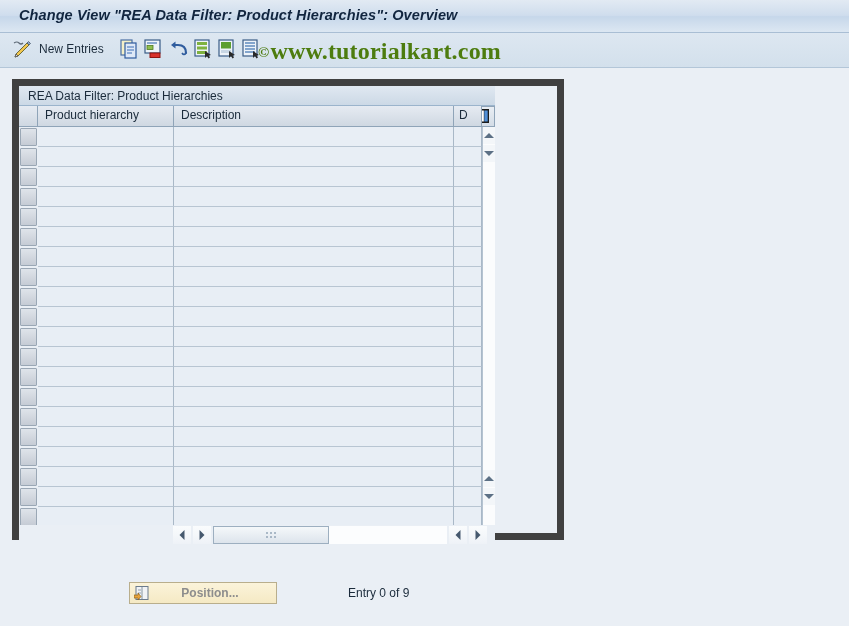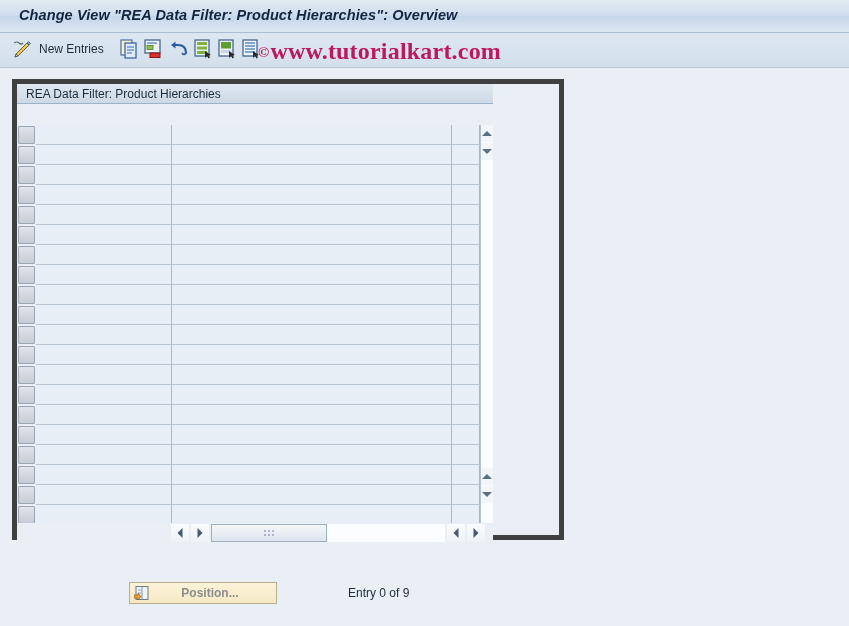--- a/index.html
+++ b/index.html
@@ -65,37 +65,37 @@
   #tb-selall  { left: 194px; width: 18px; }
   #tb-deselall{ left: 218px; width: 18px; }
   #tb-selblk  { left: 242px; width: 18px; }
 
   #watermark {
     position: absolute;
     left: 258px; top: 38px;
     font-family: "Liberation Serif", "DejaVu Serif", serif;
     font-size: 24px;
     font-weight: bold;
-    color: #be185d;
+    color: #4d7c0f;
     white-space: nowrap;
     user-select: none;
     letter-spacing: 0.2px;
   }
   #watermark .wm-c {
     font-size: 15px;
     vertical-align: 2px;
     margin-right: 1px;
   }
 
   
   #panel {
     position: absolute;
     left: 12px; top: 79px;
     width: 552px; height: 461px;
-    border: 5px solid #404040;
+    border: 7px solid #404040;
     background: #eaeff5;
     box-sizing: border-box;
   }
   #panel-caption {
     position: absolute;
     left: 0; top: 0;
     width: 476px; height: 20px;
     background: linear-gradient(to bottom, #e0e8f1 0%, #ccd9e6 100%);
     border-bottom: 1px solid #9bb4cc;
     box-sizing: border-box;
@@ -411,20 +411,36 @@
 <div id="watermark">
   <span class="wm-c">©</span><span>www.tutorialkart.com</span>
 </div>
 
 <div id="panel">
 
   <div id="panel-caption">
     <span class="cap-text">REA Data Filter: Product Hierarchies</span>
   </div>
 
+  <div id="grid-header">
+    <div class="hcell" id="hc-sel"></div>
+    <div class="hcell" id="hc-ph">Product hierarchy</div>
+    <div class="hcell" id="hc-desc">Description</div>
+    <div class="hcell" id="hc-d">D</div>
+    <div class="hcell" id="hc-cfg">
+      <div id="cfg-btn">
+        <svg width="24" height="19" viewBox="0 0 24 19" style="display:block;margin:0 auto;">
+          <rect x="5" y="2" width="14" height="14" fill="#1b1b1b"></rect>
+          <rect x="6.5" y="3.5" width="3.4" height="11" fill="#f5d13d"></rect>
+          <rect x="10.4" y="3.5" width="3.4" height="11" fill="#ffffff"></rect>
+          <rect x="14.3" y="3.5" width="3.4" height="11" fill="#4f8ed6"></rect>
+        </svg>
+      </div>
+    </div>
+  </div>
 
   <div id="grid-body">
       <div class="grow" style="top: 0px;">
         <div class="selbtn"></div>
         <div class="c-ph"></div>
         <div class="c-desc"></div>
         <div class="c-d"></div>
       </div>
       <div class="grow" style="top: 20px;">
         <div class="selbtn"></div>

